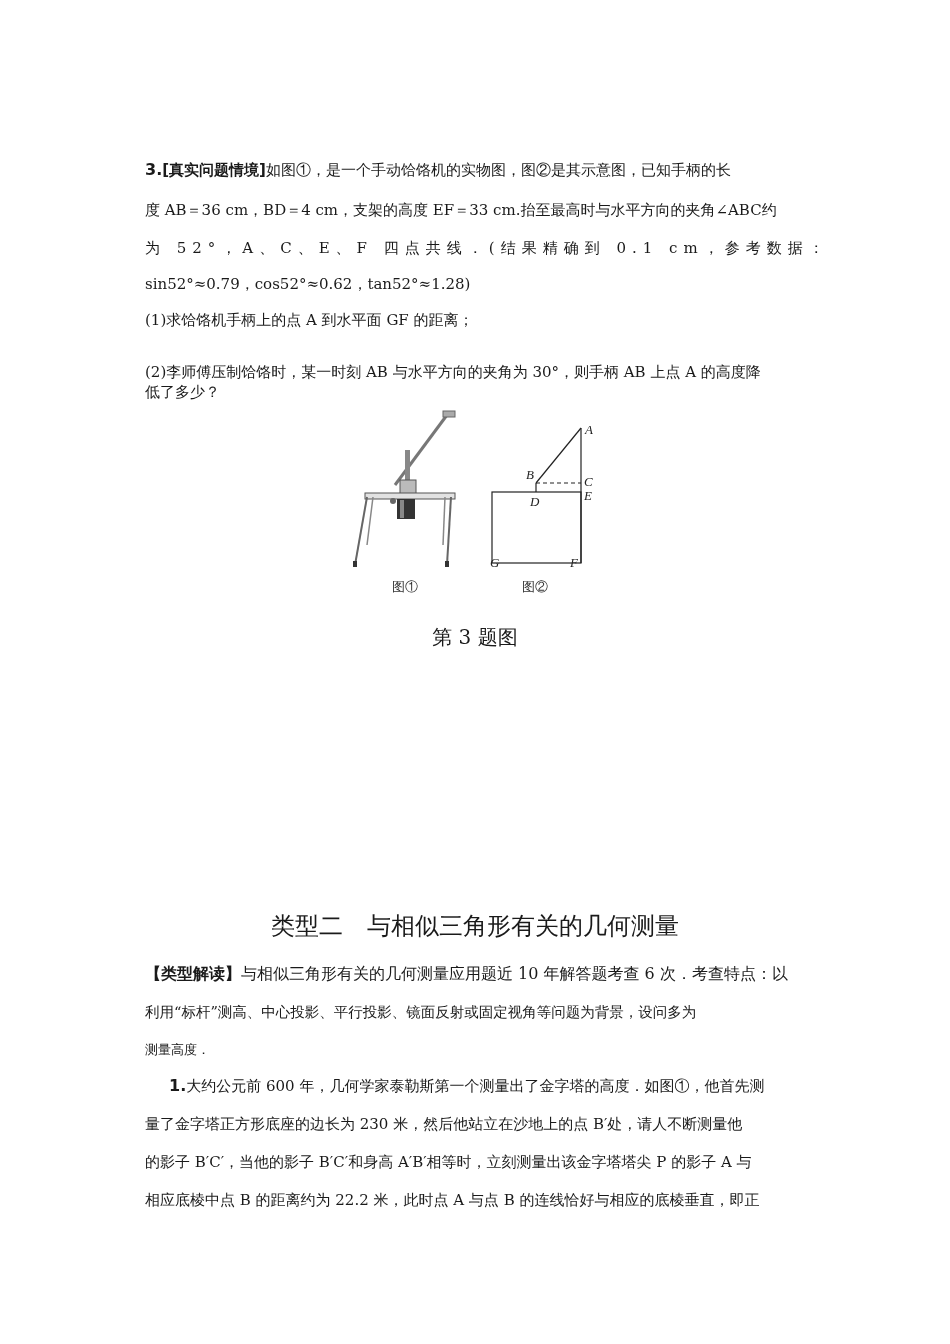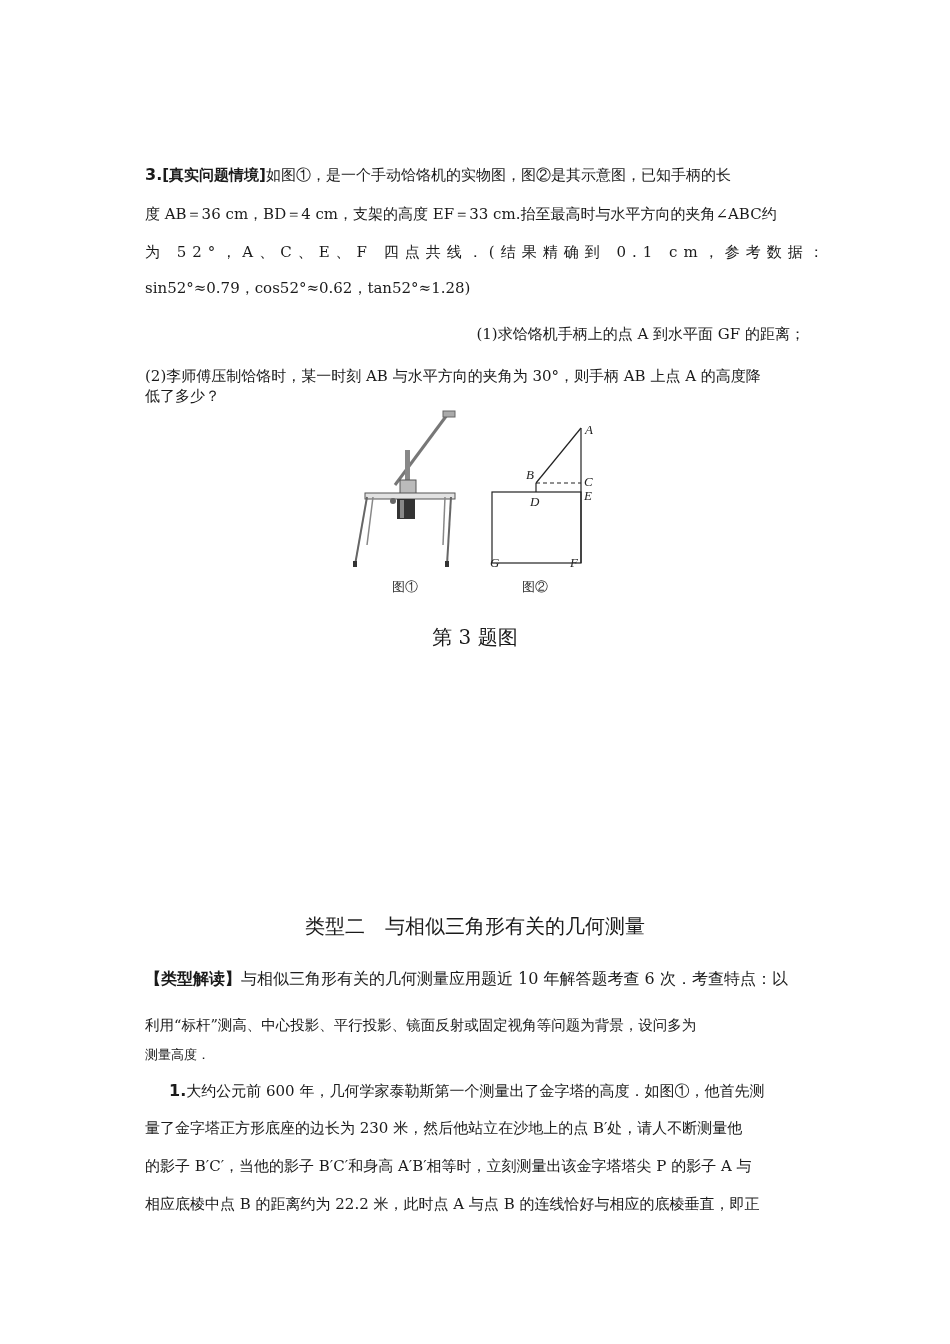--- a/index.html
+++ b/index.html
@@ -1,37 +1,37 @@
 <!DOCTYPE html>
 <html><head>
   <meta charset="utf-8">
   <style>
     html, body { margin:0; padding:0; background:#ffffff; }
     body { width:950px; height:1344px; position:relative; overflow:hidden;
       font-family:"DejaVu Serif", "Liberation Serif", serif; color:#1a1a1a; }
-    .line { position:absolute; left:145px; width:660px; font-size:15px; line-height:29px; white-space:nowrap; }
+    .line { position:absolute; left:145px; width:660px; font-size:15px; line-height:20px; white-space:nowrap; }
     .justify { text-align:justify; text-align-last:justify; }
     .num { font-family:"DejaVu Sans", sans-serif; font-weight:bold; font-size:16px; }
     .bold { font-weight:bold; font-family:"DejaVu Sans", sans-serif; }
     .heading { position:absolute; left:0; width:950px; top:910px; text-align:center;
-      font-family:"DejaVu Sans", sans-serif; font-size:20px; line-height:32px; }
+      font-family:"DejaVu Sans", sans-serif; font-size:24px; line-height:32px; }
     .caption { position:absolute; font-size:13px; color:#333; }
     .figure-title { position:absolute; left:0; width:950px; top:624px; text-align:center; font-size:20px; }
     svg text { font-family:"Liberation Serif", serif; font-style:italic; font-size:13px; fill:#222; }
   </style>
 </head>
 <body>
 
 <div class="line" style="top:160px;">
   <span class="num">3.</span><span class="bold">[真实问题情境]</span><span>如图①，是一个手动饸饹机的实物图，图②是其示意图，已知手柄的长</span>
 </div>
 <div class="line" style="top:200px;">度 AB＝36 cm，BD＝4 cm，支架的高度 EF＝33 cm.抬至最高时与水平方向的夹角∠ABC约</div>
 <div class="line justify" style="top:238px; letter-spacing:6px;">为 52°，A、C、E、F 四点共线．(结果精确到 0.1 cm，参考数据：</div>
 <div class="line" style="top:274px;">sin52°≈0.79，cos52°≈0.62，tan52°≈1.28)</div>
-<div class="line" style="top:320px;text-align:right;">(1)求饸饹机手柄上的点 A 到水平面 GF 的距离；</div>
+<div class="line" style="top:310px;">(1)求饸饹机手柄上的点 A 到水平面 GF 的距离；</div>
 <div class="line" style="top:346px;margin-top:16px;">(2)李师傅压制饸饹时，某一时刻 AB 与水平方向的夹角为 30°，则手柄 AB 上点 A 的高度降</div>
 <div class="line" style="top:382px;">低了多少？</div>
 
 <svg style="position:absolute; left:345px; top:405px;" width="125" height="170" viewBox="0 0 125 170">
 
   <line x1="50" y1="80" x2="102" y2="10" stroke="#777" stroke-width="3"></line>
   <rect x="98" y="6" width="12" height="6" fill="#aaa" stroke="#666" stroke-width="1"></rect>
 
   <rect x="60" y="45" width="5" height="40" fill="#888"></rect>
 
@@ -69,21 +69,21 @@
 
 <div class="caption" style="left:392px; top:578px;">图①</div>
 <div class="caption" style="left:522px; top:578px;">图②</div>
 <div class="figure-title">第 3 题图</div>
 
 <div class="heading">类型二　与相似三角形有关的几何测量</div>
 
 <div class="line" style="top:964px; font-size:16px;">
   <span class="bold">【类型解读】</span><span>与相似三角形有关的几何测量应用题近 10 年解答题考查 6 次．考查特点：以</span>
 </div>
-<div class="line" style="top:1002px; font-size:14.5px;margin-top:9px;">利用“标杆”测高、中心投影、平行投影、镜面反射或固定视角等问题为背景，设问多为</div>
+<div class="line" style="top:1002px; font-size:14.5px;">利用“标杆”测高、中心投影、平行投影、镜面反射或固定视角等问题为背景，设问多为</div>
 <div class="line" style="top:1040px; font-size:13px;">测量高度．</div>
 
 <div class="line" style="top:1076px;margin-left:24px;">
   <span class="num">1.</span><span>大约公元前 600 年，几何学家泰勒斯第一个测量出了金字塔的高度．如图①，他首先测</span>
 </div>
 <div class="line" style="top:1114px;">量了金字塔正方形底座的边长为 230 米，然后他站立在沙地上的点 B′处，请人不断测量他</div>
 <div class="line" style="top:1152px;">的影子 B′C′，当他的影子 B′C′和身高 A′B′相等时，立刻测量出该金字塔塔尖 P 的影子 A 与</div>
 <div class="line" style="top:1190px;">相应底棱中点 B 的距离约为 22.2 米，此时点 A 与点 B 的连线恰好与相应的底棱垂直，即正</div>
 
 </body></html>

